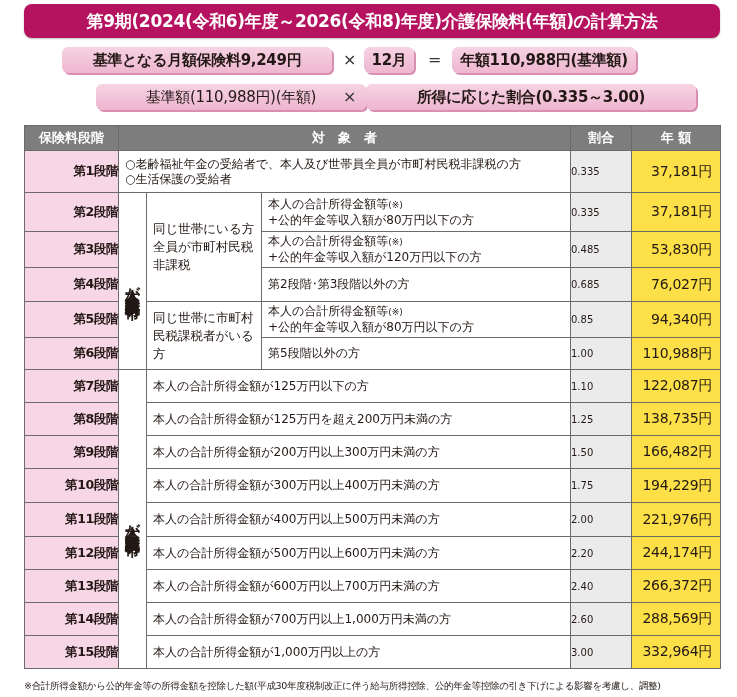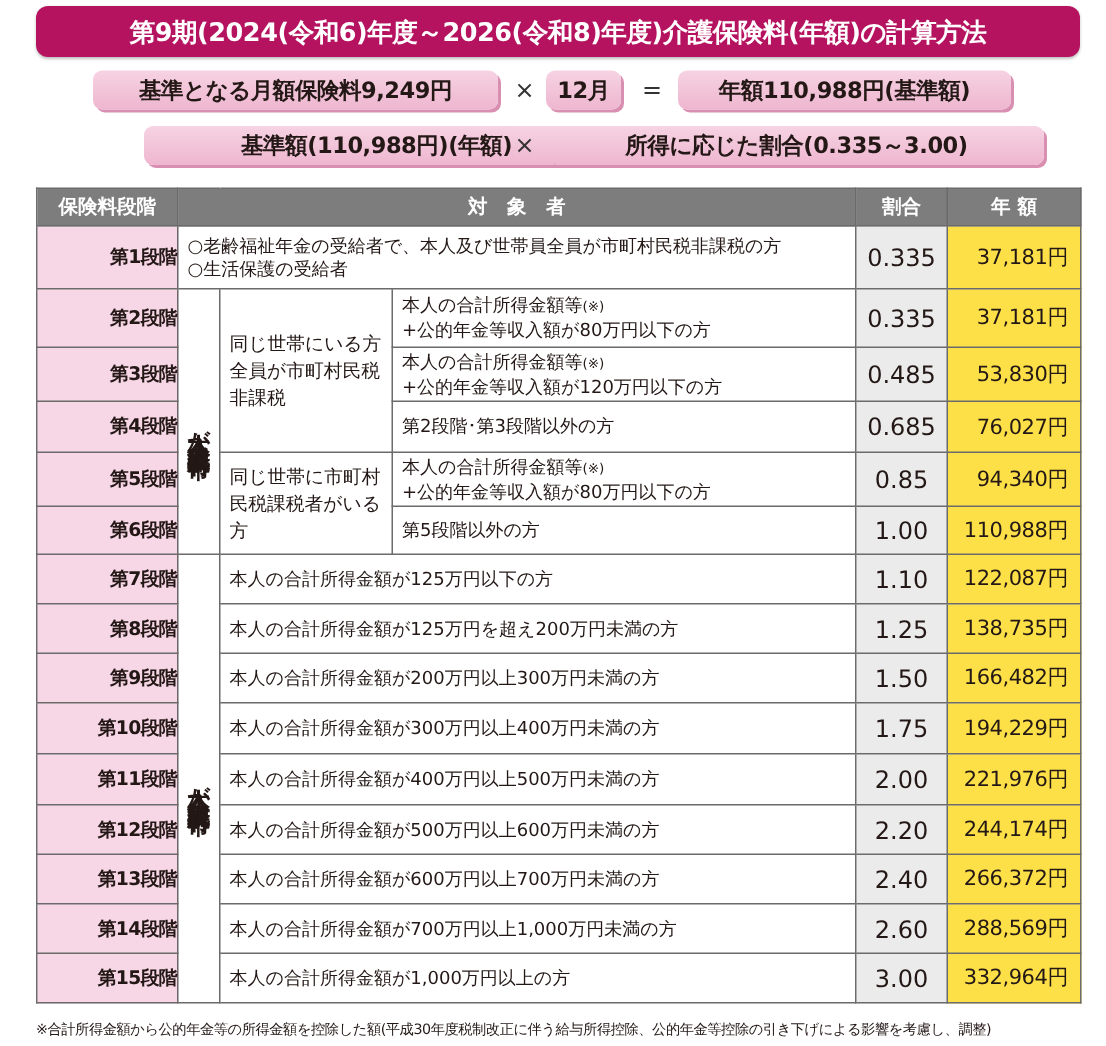--- a/index.html
+++ b/index.html
@@ -8,37 +8,37 @@
   .pill{position:absolute;height:26px;border-radius:6px;background:linear-gradient(#f6d3e3,#eeb6cf);box-shadow:2px 2px 0 #d98fb1;color:#231815;font-weight:bold;font-size:15px;display:flex;align-items:center;justify-content:center;white-space:nowrap;letter-spacing:-0.3px;}
   .pill.light{font-weight:normal;}
   .op{position:absolute;font-size:16px;color:#333;}
   table{position:absolute;left:24px;top:125px;border-collapse:collapse;table-layout:fixed;font-size:12px;}
   td,th{border:1px solid #6b6b6b;padding:0;}
   th{background:#7d7d7d;color:#fff;font-weight:bold;font-size:13px;height:24px;}
   .stage{background:#f7d6e6;font-weight:bold;text-align:right;font-size:12.5px;letter-spacing:-0.4px;}
   .desc{padding-left:6px;line-height:15px;}
   .grp{padding-left:6px;line-height:18px;font-size:12.5px;}
   .vert{writing-mode:vertical-rl;text-orientation:upright;font-weight:bold;font-size:15px;text-align:center;letter-spacing:-1px;line-height:26px;}
-  .rate{background:#ebebeb;text-align:center;font-size:16px;}
+  .rate{background:#ebebeb;text-align:left;font-size:10px;}
   .amt{background:#fde047;text-align:right;padding-right:8px;font-size:14px;letter-spacing:-0.3px;}
   .note-mark{font-size:9px;}
   .footnote{position:absolute;left:24px;top:680px;font-size:9.5px;white-space:nowrap;letter-spacing:-0.3px;}
 </style>
 </head>
 <body>
 
 <div class="title-bar">第9期(2024(令和6)年度～2026(令和8)年度)介護保険料(年額)の計算方法</div>
 
 <div class="pill" style="left:62px;top:47px;width:270px;text-align:right;">基準となる月額保険料9,249円</div>
 <span class="op" style="left:343px;top:50px;">×</span>
 <div class="pill light" style="left:364px;top:47px;width:50px;font-weight:bold;">12月</div>
 <span class="op" style="left:428px;top:50px;">=</span>
-<div class="pill" style="left:452px;top:47px;width:222px;">年額110,988円(基準額)</div>
+<div class="pill" style="left:452px;top:47px;width:184px;">年額110,988円(基準額)</div>
 
-<div class="pill light" style="left:96px;top:84px;width:270px;font-weight:bold;padding-left:20px;">基準額(110,988円)(年額)</div>
+<div class="pill light" style="left:96px;top:84px;width:270px;font-weight:normal;">基準額(110,988円)(年額)</div>
 <span class="op" style="left:343px;top:87px;">×</span>
 <div class="pill light" style="left:366px;top:84px;width:330px;font-weight:bold;">所得に応じた割合(0.335～3.00)</div>
 
 <table>
   <colgroup>
     <col style="width:94px">
       <col style="width:28px">
       <col style="width:115px">
       <col style="width:309px">
       <col style="width:61px">

